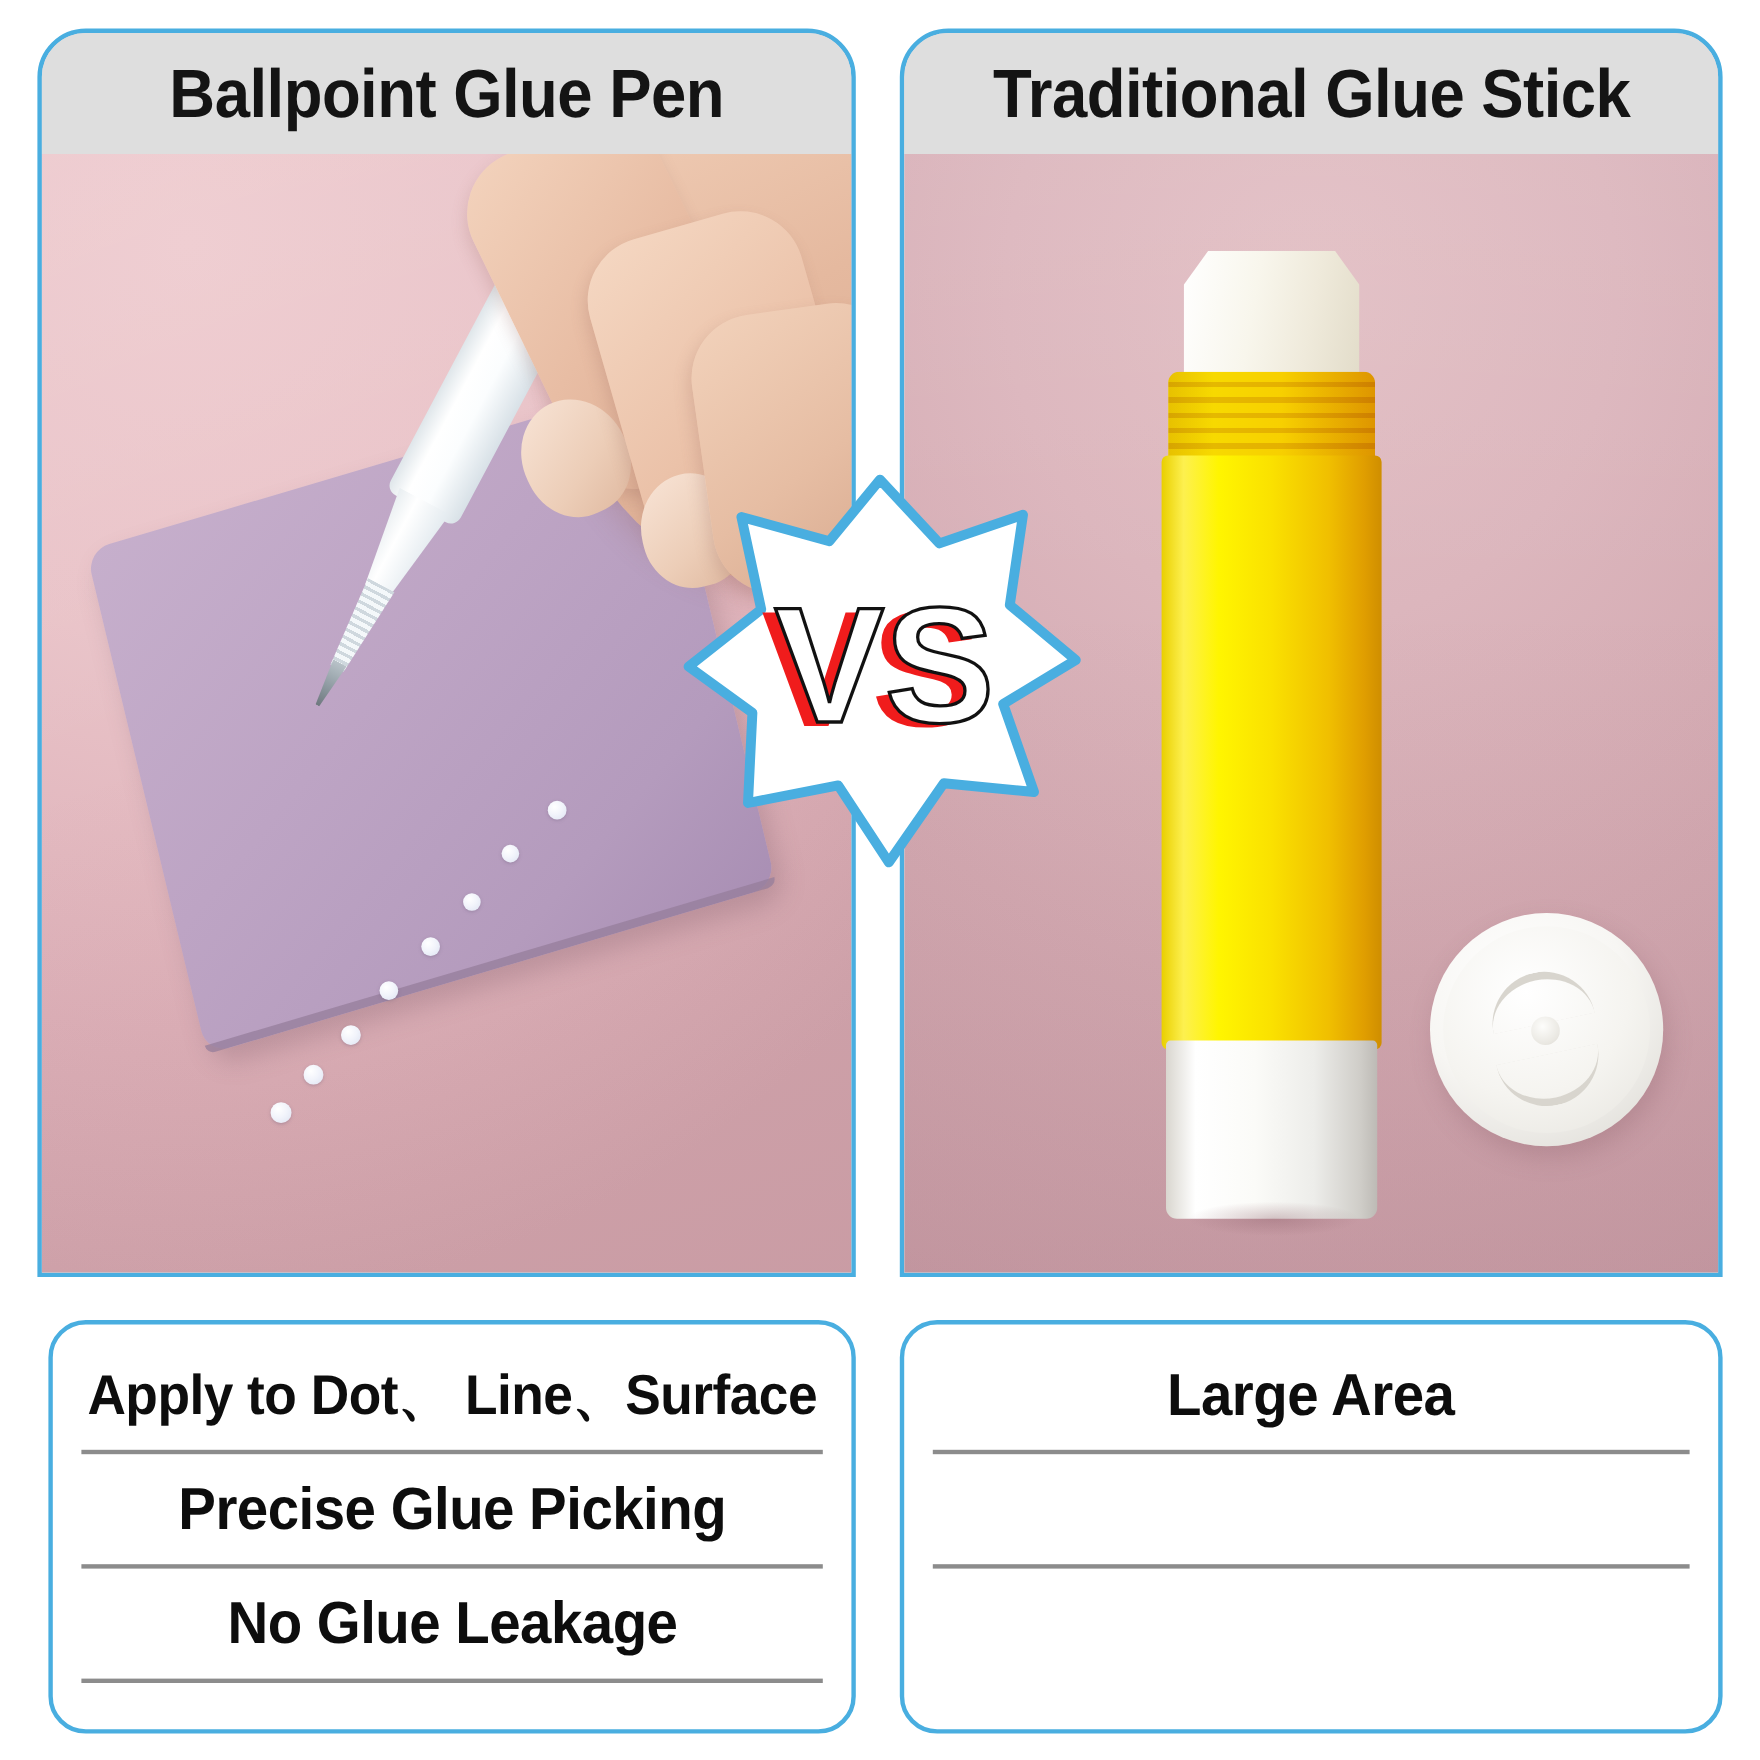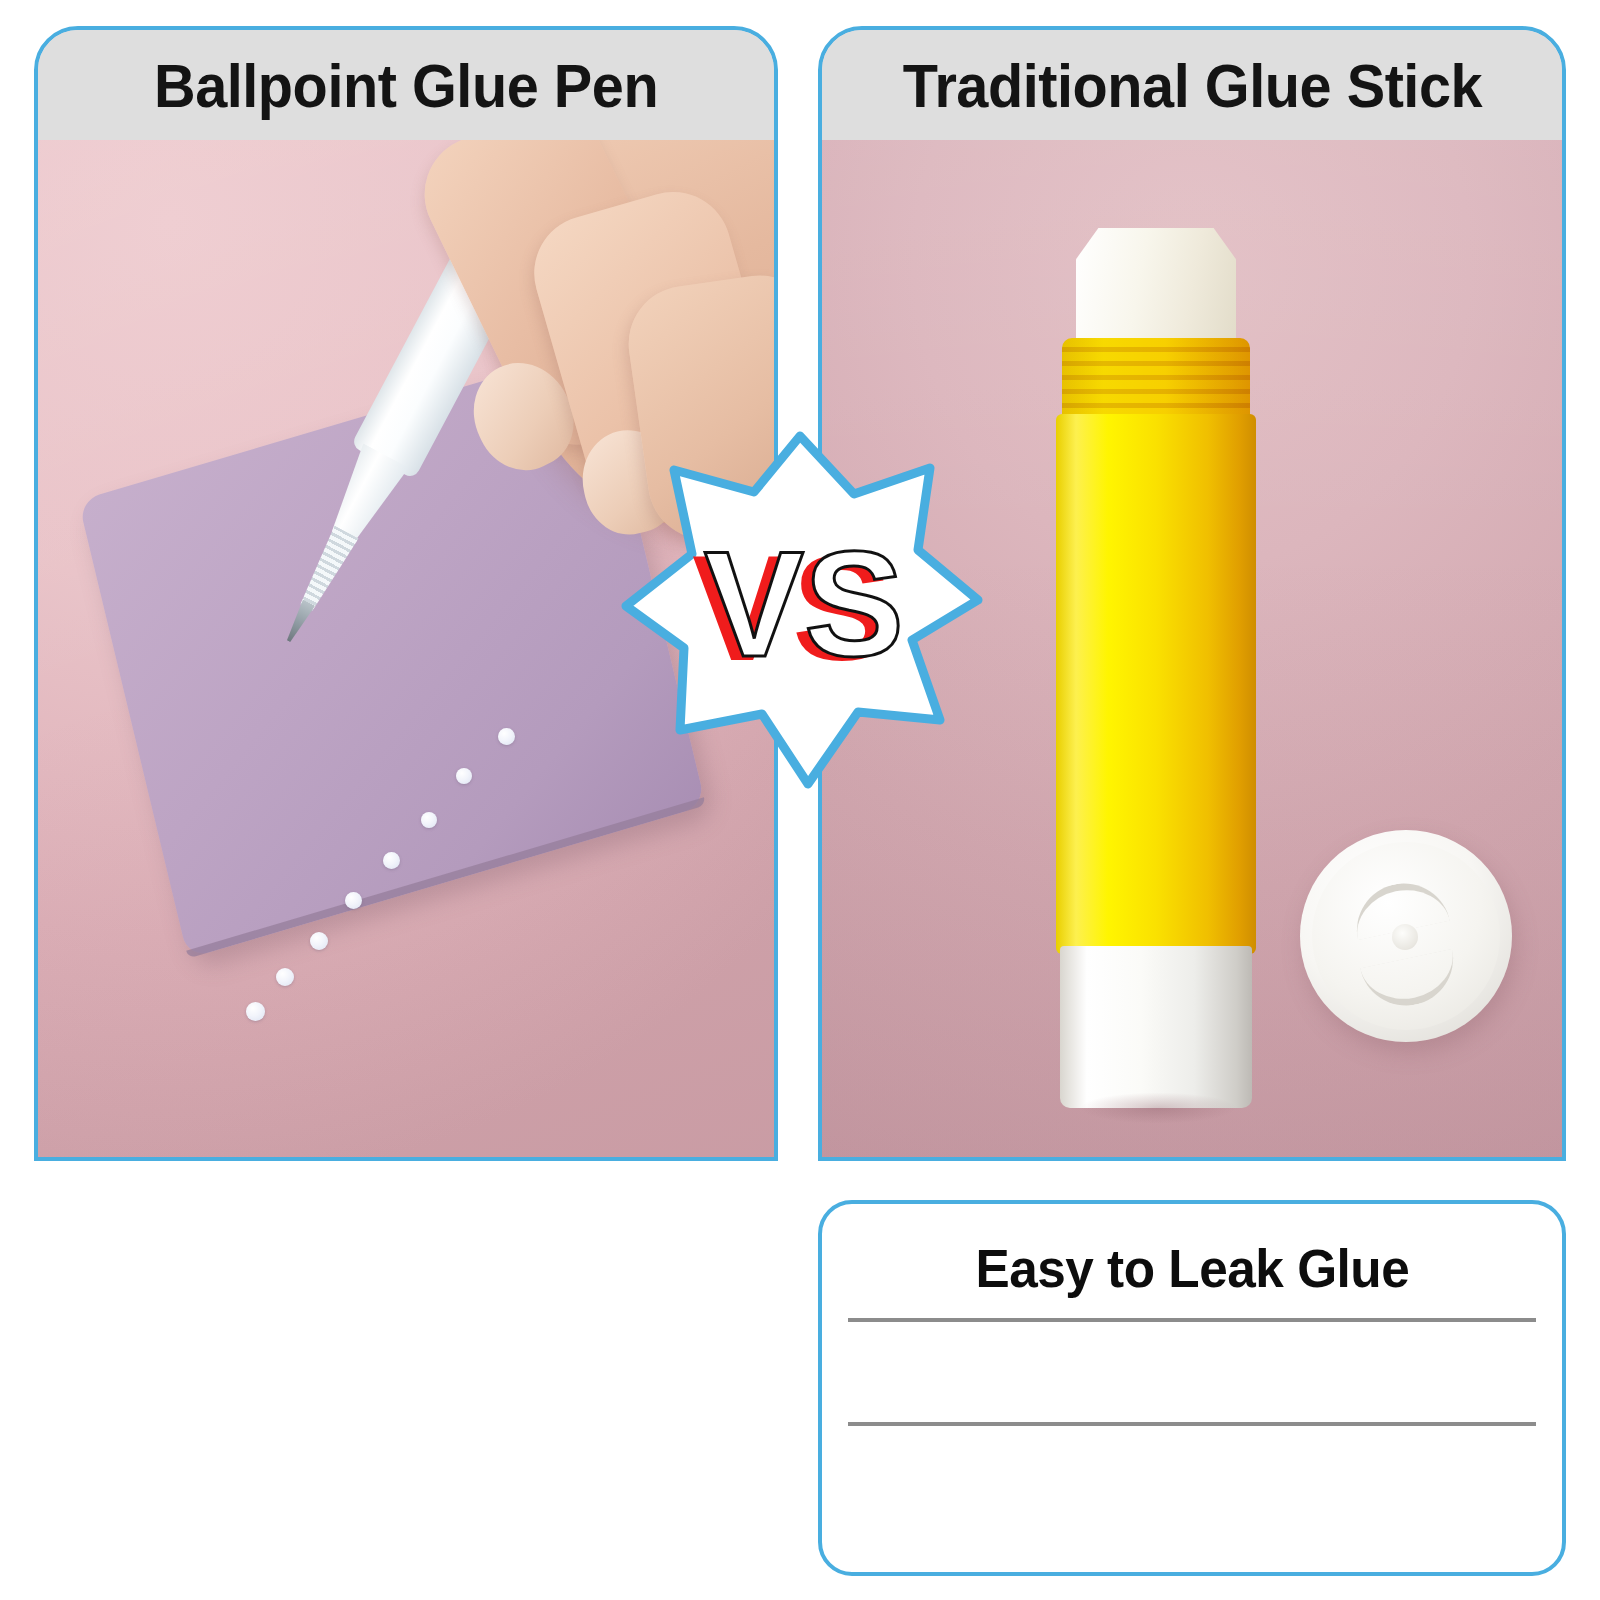--- a/index.html
+++ b/index.html
@@ -372,23 +372,34 @@
   </div>
 
   <div class="vs-wrap">
     <svg viewBox="0 0 356 356">
       <polygon points="178,4 232,62 308,36 296,118 356,168 290,208 318,288 236,280 186,352 140,282 58,298 62,216 4,174 70,122 52,38 132,60" fill="#ffffff" stroke="#49aee0" stroke-width="9" stroke-linejoin="round"></polygon>
       <text x="170" y="228" text-anchor="middle" font-family="'Liberation Sans Narrow','Liberation Sans',sans-serif" font-size="150" font-weight="700" fill="#f01c1c">VS</text>
       <text x="182" y="224" text-anchor="middle" font-family="'Liberation Sans Narrow','Liberation Sans',sans-serif" font-size="150" font-weight="700" fill="#ffffff" stroke="#111111" stroke-width="3">VS</text>
     </svg>
   </div>
 
+  <div class="feature-box fb-left">
+    <div class="feature-row">
+      <span class="feature-text">Apply to  Dot、 Line、Surface</span>
+    </div>
+    <div class="feature-row">
+      <span class="feature-text">Precise Glue Picking</span>
+    </div>
+    <div class="feature-row">
+      <span class="feature-text">No Glue Leakage</span>
+    </div>
+  </div>
 
   <div class="feature-box fb-right">
     <div class="feature-row">
-      <span class="feature-text">Easy to Leak Glue</span>
+      <span class="feature-text">Large Area</span>
     </div>
     <div class="feature-row empty">
       <span class="feature-text"></span>
     </div>
   </div>
 
 </div>
 
 </body></html>

